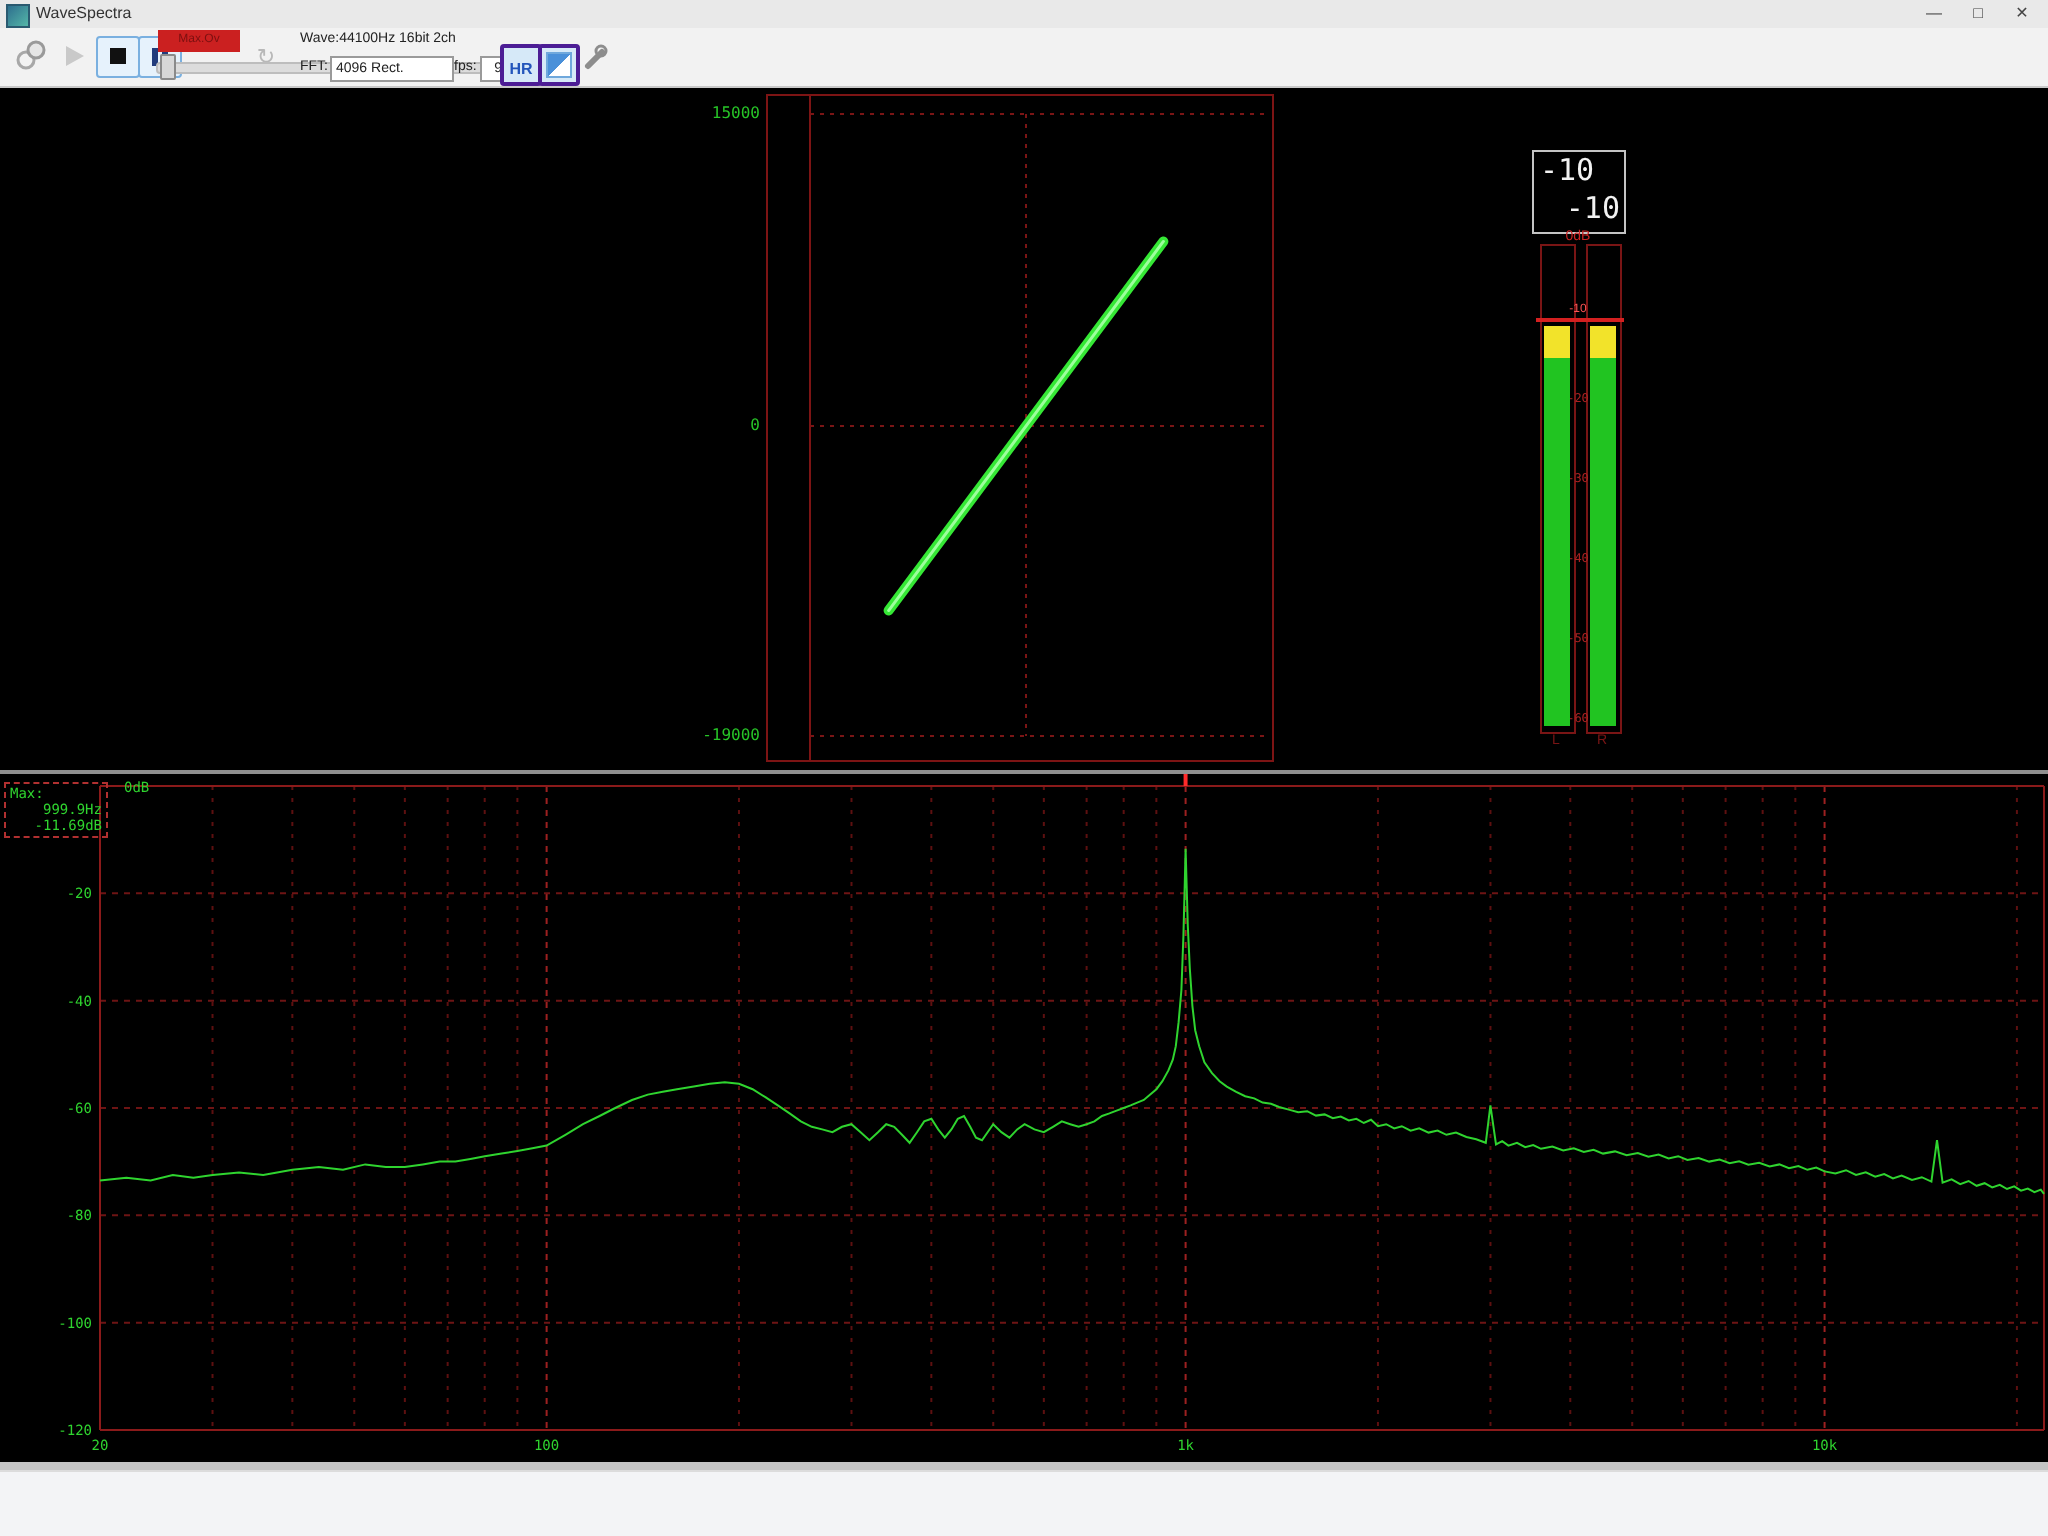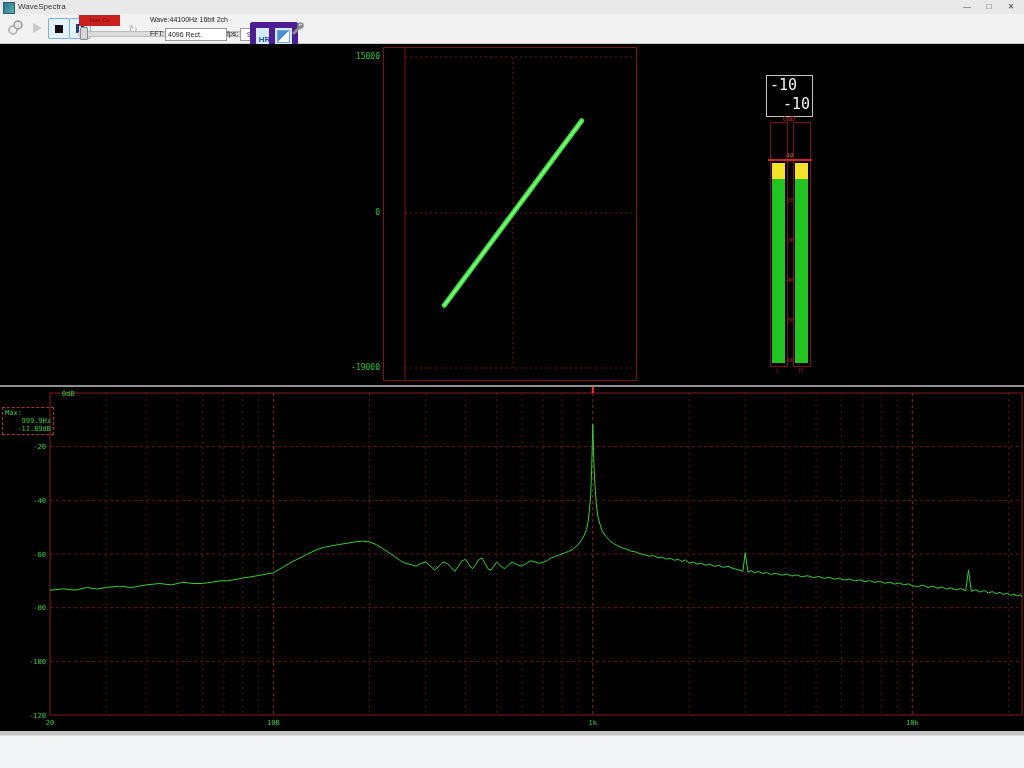--- a/index.html
+++ b/index.html
@@ -29,21 +29,21 @@
   #loop-glyph{color:#b8b8b8;font-size:11px;line-height:19px;}
   #over-badge{position:absolute;left:79px;top:1px;width:41px;height:11px;background:#cb2020;
     color:#7c1010;font-size:6px;line-height:11px;text-align:center;overflow:hidden;}
   #seek-track{position:absolute;left:78px;top:17px;width:168px;height:4px;background:#dcdcdc;
     border:1px solid #bdbdbd;border-radius:2px;}
   #seek-thumb{position:absolute;left:80px;top:13px;width:6px;height:11px;background:#d7d7d7;
     border:1px solid #8a8a8a;border-radius:1px;}
   .tb-text{position:absolute;font-size:7px;color:#222;white-space:nowrap;}
   .tb-field{position:absolute;height:11px;background:#fff;border:1px solid #9a9a9a;
     font-size:7px;color:#222;line-height:11px;padding:0 2px;white-space:nowrap;}
-  .tb-toggle{position:absolute;top:8px;width:17px;height:17px;border:6px solid #4c1d95;
+  .tb-toggle{position:absolute;top:8px;width:17px;height:17px;border:2px solid #4c1d95;
     background:#d6e9f8;border-radius:2px;text-align:center;}
   #hr-glyph{font-size:8px;font-weight:bold;color:#2255bb;line-height:17px;}
   #split-glyph{position:absolute;left:2px;top:2px;width:11px;height:11px;
     background:linear-gradient(135deg,#4a90d9 50%,#ffffff 50%);border:1px solid #6fa8dc;}
 
   
   #top-pane{position:absolute;left:0;top:44px;width:1024px;height:341px;background:#000;}
   #pane-sep{position:absolute;left:0;top:385px;width:1024px;height:2px;background:#8f8f8f;}
   #spectrum-pane{position:absolute;left:0;top:387px;width:1024px;height:344px;background:#000;}
   #win-edge{position:absolute;left:0;top:731px;width:1024px;height:4px;background:#c4c4c4;}
@@ -61,21 +61,21 @@
   .bar-frame{position:absolute;top:78px;width:16px;height:243px;border:1px solid #7a1515;}
   #meter-redline{position:absolute;left:768px;top:115px;width:44px;height:2px;background:#d42020;}
   #meter-redline-label{position:absolute;left:766px;top:108px;width:46px;text-align:center;
     color:#ff5555;font-size:6px;}
   .meter-tick{position:absolute;left:766px;width:46px;text-align:center;color:#aa2222;
     font-size:6px;font-family:"DejaVu Sans Mono",monospace;}
   .bar-fill{position:absolute;}
   .chan-label{position:absolute;top:323px;width:16px;text-align:center;color:#7a1515;font-size:7px;}
 
   
-  #max-box{position:absolute;left:2px;top:20px;width:46px;border:1px dashed #b03030;
+  #max-box{position:absolute;left:2px;top:4px;width:46px;border:1px dashed #b03030;
     padding:1px 2px;color:#2fd42f;font-size:7px;line-height:8px;
     font-family:"DejaVu Sans Mono",monospace;}
   #max-box .rt{text-align:right;}
 
   
   #taskbar{position:absolute;left:0;top:735px;width:1024px;height:33px;background:#f3f4f6;
     border-top:1px solid #dcdcdc;}
 </style>
 </head>
 <body>

